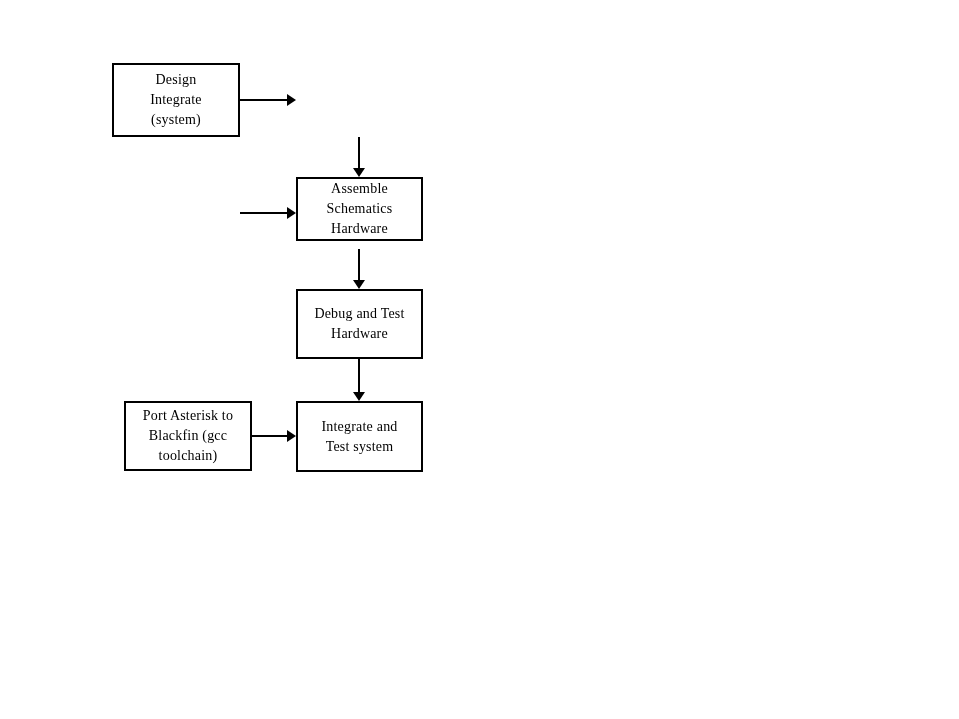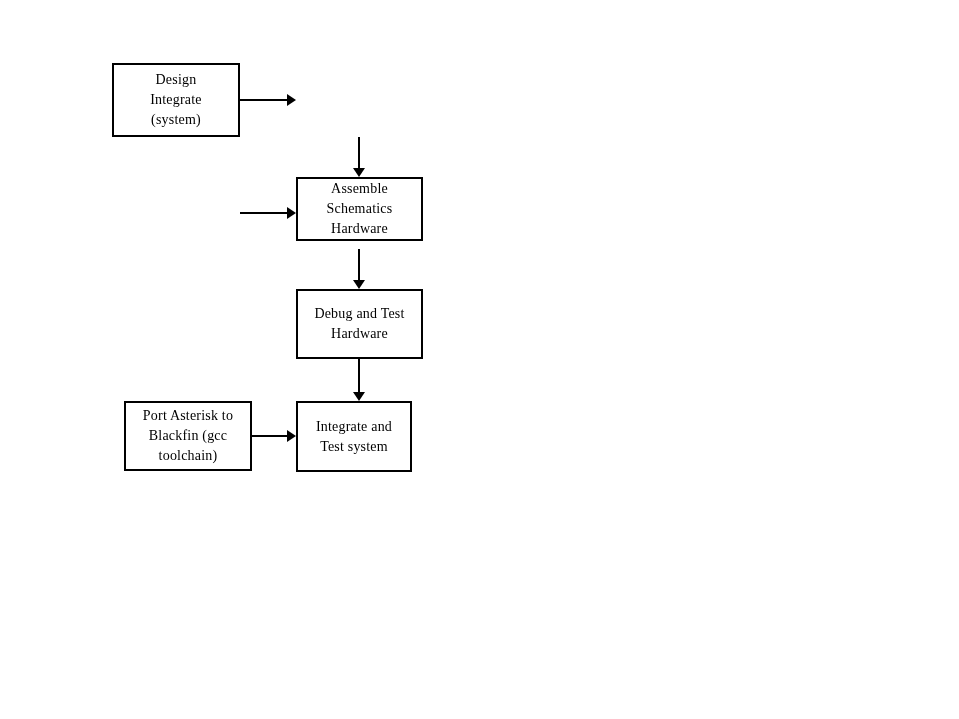--- a/index.html
+++ b/index.html
@@ -120,17 +120,17 @@
     </div>
     <div class="node" style="left: 296px; top: 289px; width: 127px; height: 70px; border-color: rgb(0, 0, 0); color: rgb(0, 0, 0); text-align: center;">
       <span class="line">Debug and Test</span>
       <span class="line">Hardware</span>
     </div>
     <div class="node" style="left: 112px; top: 401px; width: 128px; height: 70px; border-color: rgb(0, 0, 0); color: rgb(0, 0, 0); margin-left: 12px;">
       <span class="line">Port Asterisk to</span>
       <span class="line">Blackfin (gcc</span>
       <span class="line">toolchain)</span>
     </div>
-    <div class="node" style="left: 296px; top: 401px; width: 116px; height: 71px; border-color: rgb(0, 0, 0); color: rgb(0, 0, 0);">
+    <div class="node" style="left: 296px; top: 401px; width: 127px; height: 71px; border-color: rgb(0, 0, 0); color: rgb(0, 0, 0);">
       <span class="line">Integrate and</span>
       <span class="line">Test system</span>
     </div>
   </div>
 
 </body></html>

